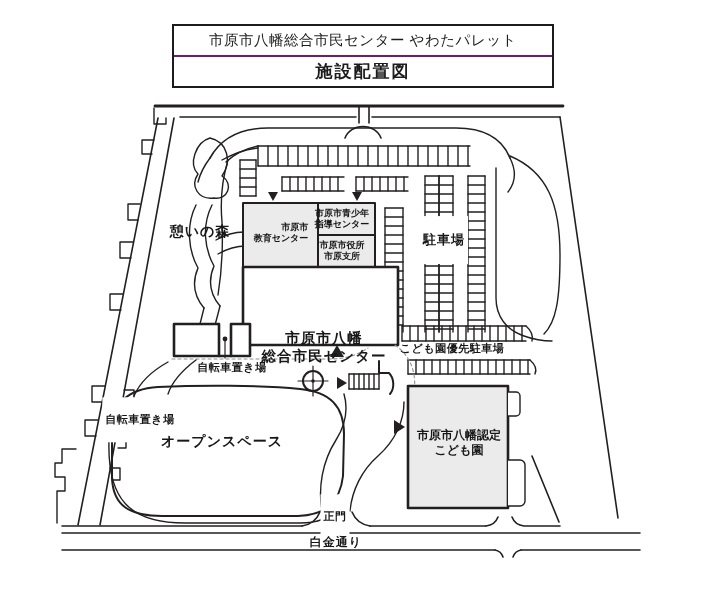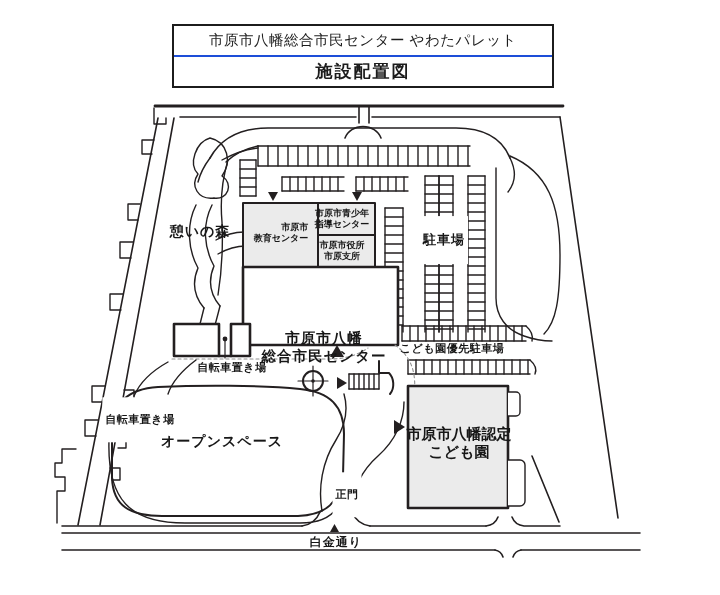--- a/index.html
+++ b/index.html
@@ -3,21 +3,21 @@
 <meta charset="utf-8">
 <style>
   html,body{margin:0;padding:0;background:#ffffff;}
   .stage{position:relative;width:720px;height:595px;background:#fff;overflow:hidden;
          font-family:"Liberation Sans","DejaVu Sans",sans-serif;color:#1c1c1c;}
   
   .titlebox{position:absolute;left:172px;top:24px;width:378px;border:2px solid #1c1c1c;background:#fff;}
   .titlebox .row1{height:29px;display:flex;align-items:center;justify-content:center;
                   font-size:14.5px;font-weight:500;letter-spacing:.5px;}
   .titlebox .row2{height:29px;display:flex;align-items:center;justify-content:center;
-                  border-top:2px solid #1d4ed8;font-size:17px;font-weight:bold;letter-spacing:2px;}
+                  border-top:2px solid #701a75;font-size:17px;font-weight:bold;letter-spacing:2px;}
   
   svg.map{position:absolute;left:0;top:0;width:720px;height:595px;}
   svg.map line, svg.map path, svg.map polyline, svg.map rect, svg.map circle{
       stroke:#231f20;stroke-width:1.4;fill:none;stroke-linecap:round;stroke-linejoin:round;}
   svg.map .thick{stroke-width:2.6}
   svg.map .med{stroke-width:2}
   svg.map .thin{stroke-width:1.2}
   svg.map .road{stroke-width:1.6}
   svg.map .toproad{stroke-width:2.8}
   svg.map .gray{fill:#ebebeb}
@@ -343,21 +343,21 @@
   <div class="lbl big bg" style="left:444px;top:240px;font-size:13px;">駐車場</div>
   <div class="lbl small" style="left:281px;top:233px;text-align:right;">市原市
 教育センター</div>
   <div class="lbl small" style="left:342px;top:219px;">市原市青少年
 指導センター</div>
   <div class="lbl small" style="left:342px;top:251px;">市原市役所
 市原支所</div>
   <div class="lbl center-name" style="left:324px;top:304px;margin-top:44px;">市原市八幡
 総合市民センター</div>
   <div class="lbl mid" style="left:452px;top:349px;">こども園優先駐車場</div>
-  <div class="lbl small" style="left:459px;top:443px;font-size:15px;">市原市八幡認定
+  <div class="lbl small" style="left:459px;top:443px;font-size:12px;">市原市八幡認定
 こども園</div>
   <div class="lbl mid" style="left:232px;top:368px;">自転車置き場</div>
   <div class="lbl mid bg" style="left:140px;top:420px;">自転車置き場</div>
   <div class="lbl big" style="left:222px;top:442px;">オープンスペース</div>
-  <div class="lbl mid bg" style="left:335px;top:495px;margin-left:12px;">正門</div>
+  <div class="lbl mid bg" style="left:335px;top:517px;">正門</div>
   <div class="lbl street" style="left:336px;top:542px;">白金通り</div>
 
 </div>
 
 </body></html>

